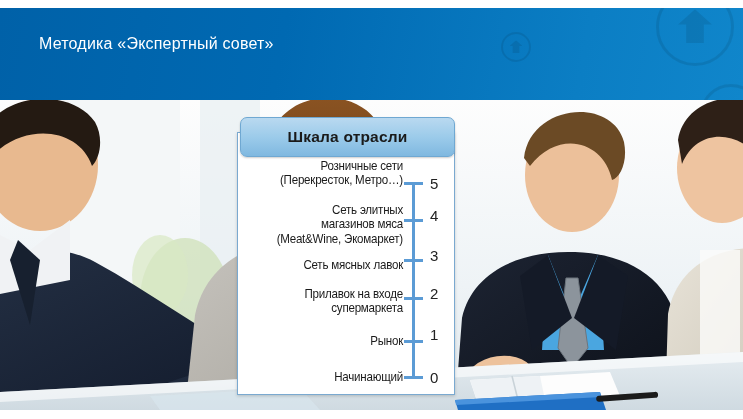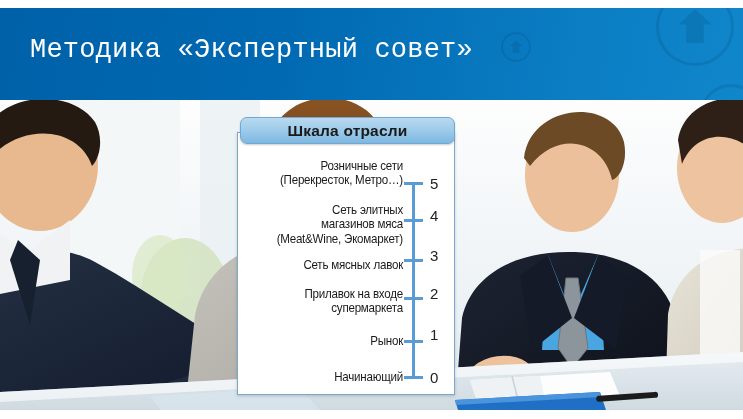--- a/index.html
+++ b/index.html
@@ -18,26 +18,26 @@
   
   #header-band{
     position:absolute;
     left:0; top:8px;
     width:743px; height:92px;
     background:linear-gradient(100deg,#0061a8 0%,#0069b2 38%,#0b7ec4 78%,#1086cb 100%);
     overflow:hidden;
   }
   #header-title{
     position:absolute;
-    left:30px; top:27px;
-    font-size:27px;
+    left:39px; top:27px;
+    font-size:16px;
     color:#ffffff;
     letter-spacing:.2px;
     white-space:nowrap;
-    font-family:Liberation Mono, monospace;
+    font-family:Liberation Sans, sans-serif;
   }
   
   .wm{
     position:absolute;
     border-radius:50%;
     border:3px solid rgba(0,0,0,0.085);
     box-sizing:border-box;
   }
   .wm .wm-arrow{
     position:absolute;
@@ -73,21 +73,21 @@
     left:237px; top:132px;
     width:218px; height:263px;
     background:#ffffff;
     border:1px solid #7aa9d0;
     box-sizing:border-box;
     box-shadow:0 1px 3px rgba(0,0,0,0.18);
   }
   #scale-header{
     position:absolute;
     left:240px; top:117px;
-    width:215px; height:27px;
+    width:215px; height:40px;
     border-radius:7px;
     background:linear-gradient(180deg,#b9d9f0 0%,#9ccbea 50%,#7fb8e0 100%);
     border:1px solid #6fa8d2;
     box-sizing:border-box;
     display:flex;align-items:center;justify-content:center;
     box-shadow:0 1px 2px rgba(0,0,0,0.2);
     z-index:3;
   }
   #scale-header-title{
     font-size:15.5px;

